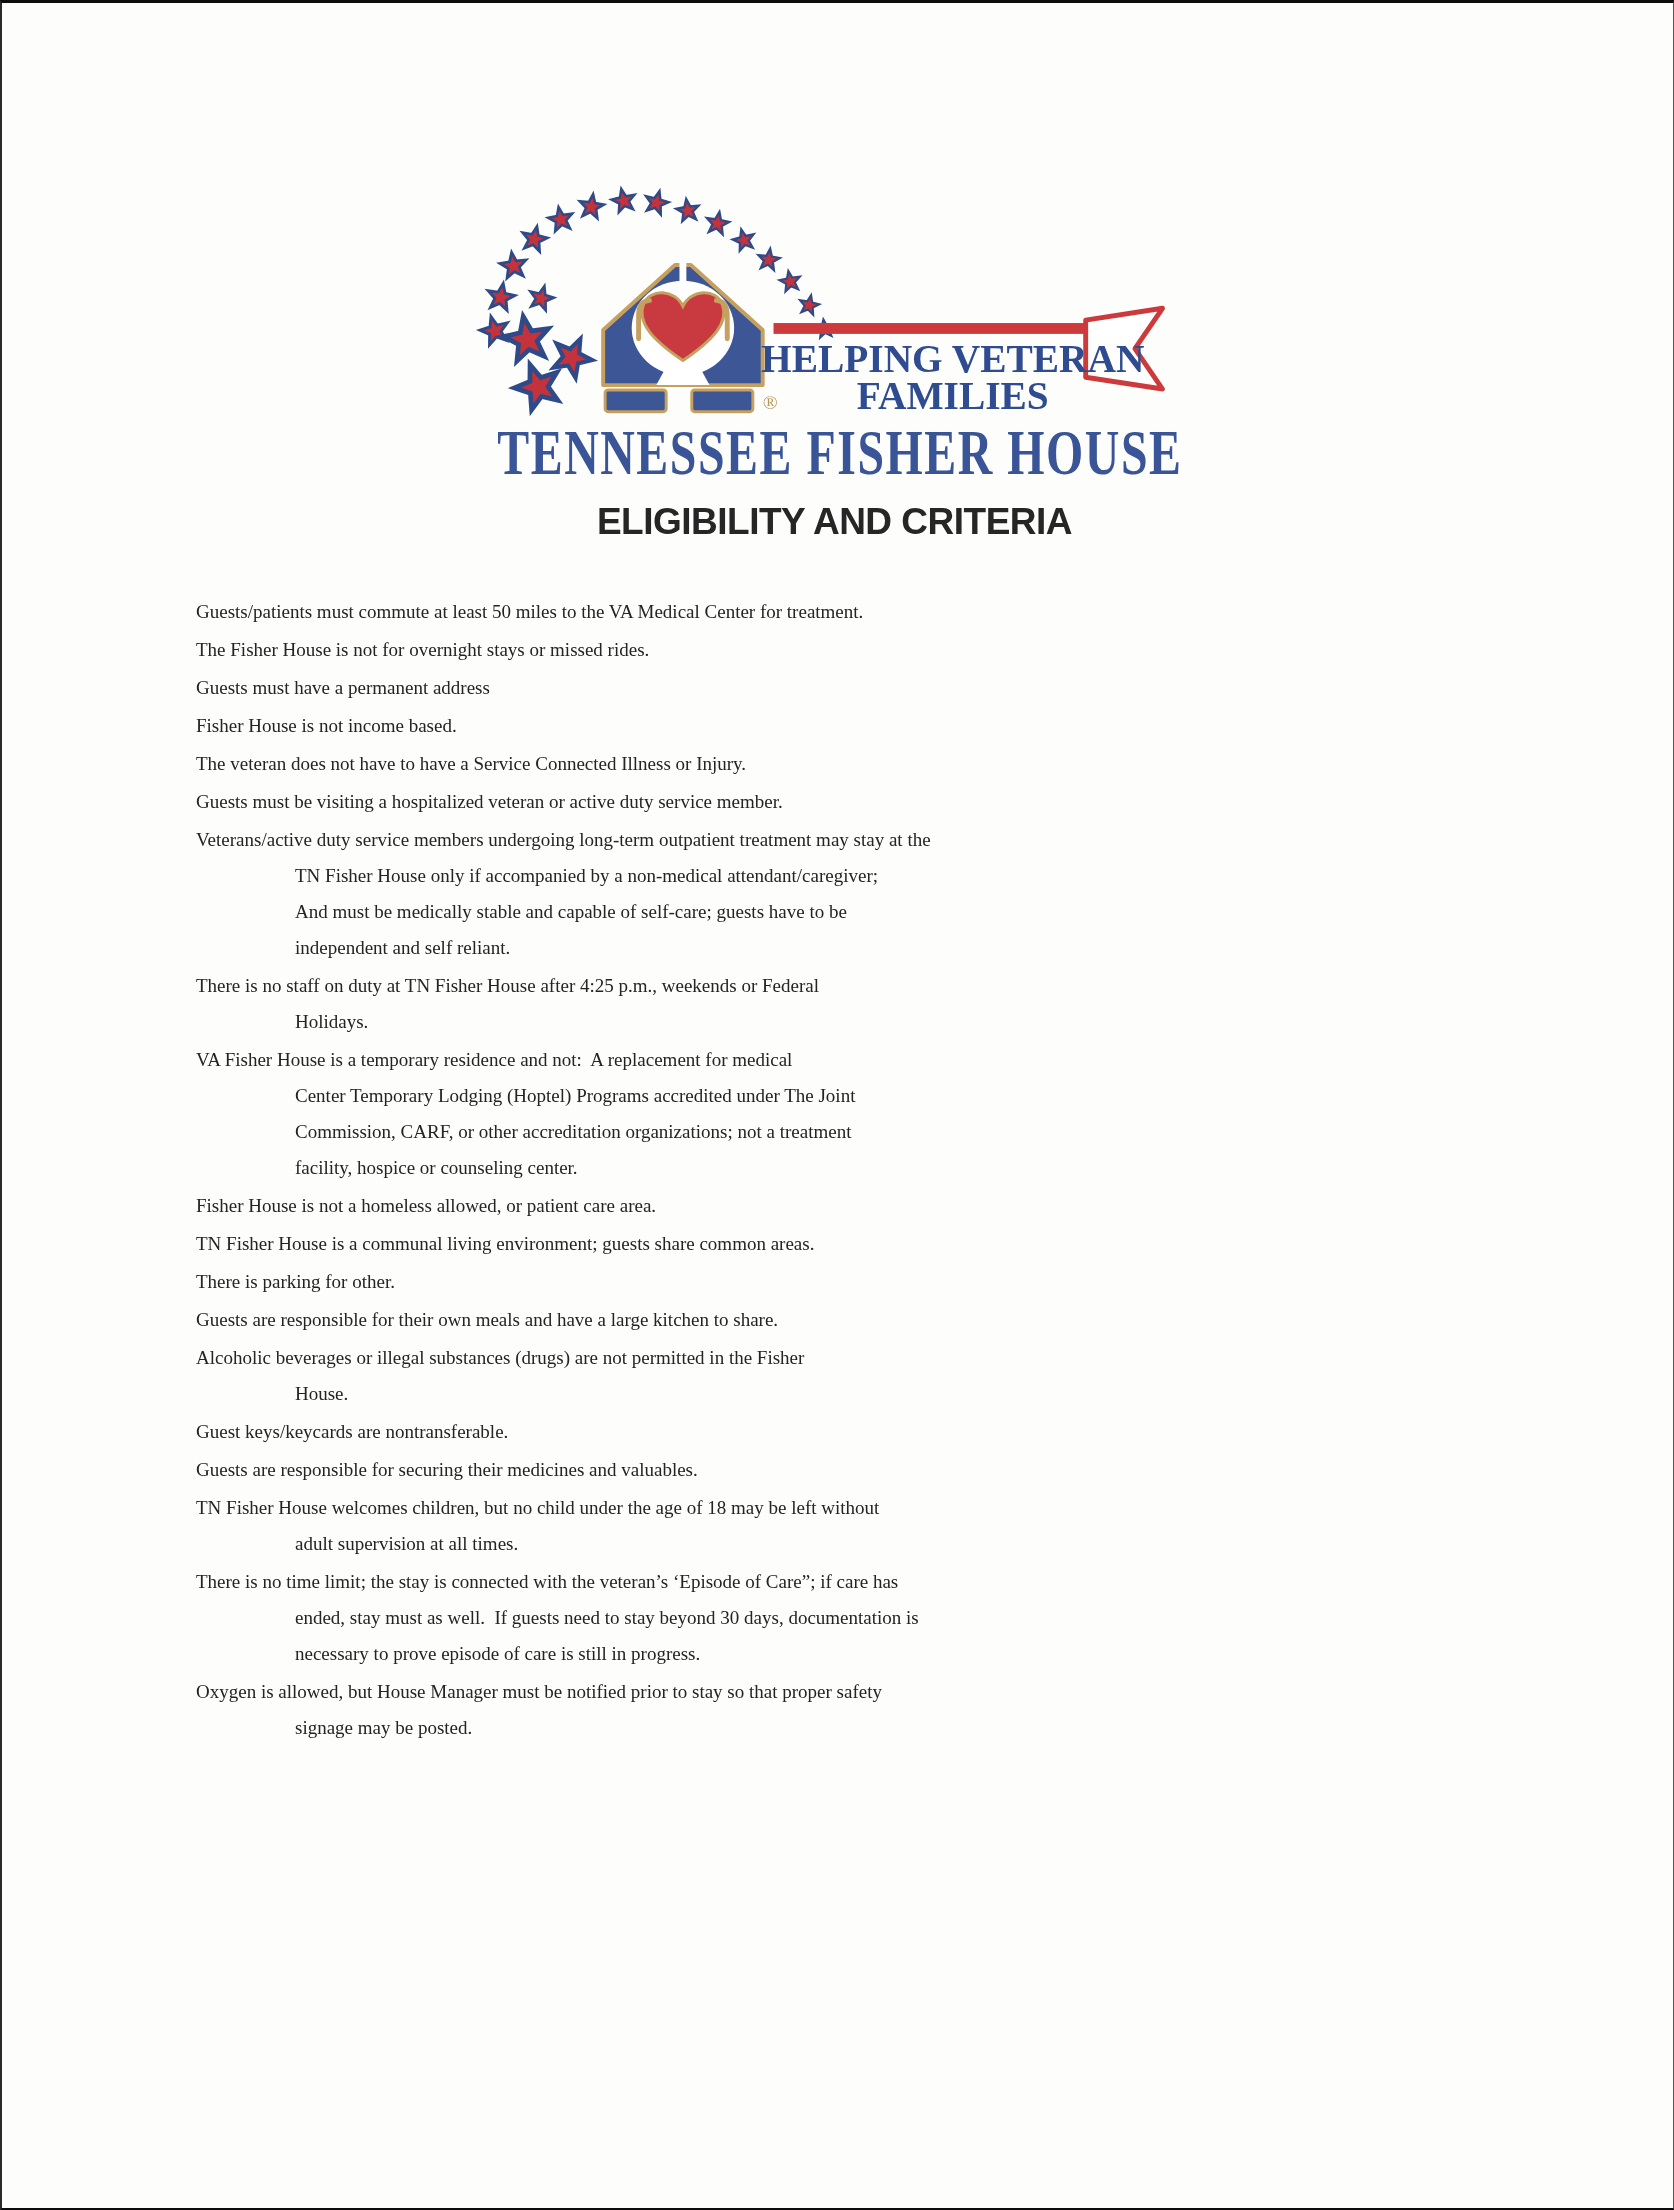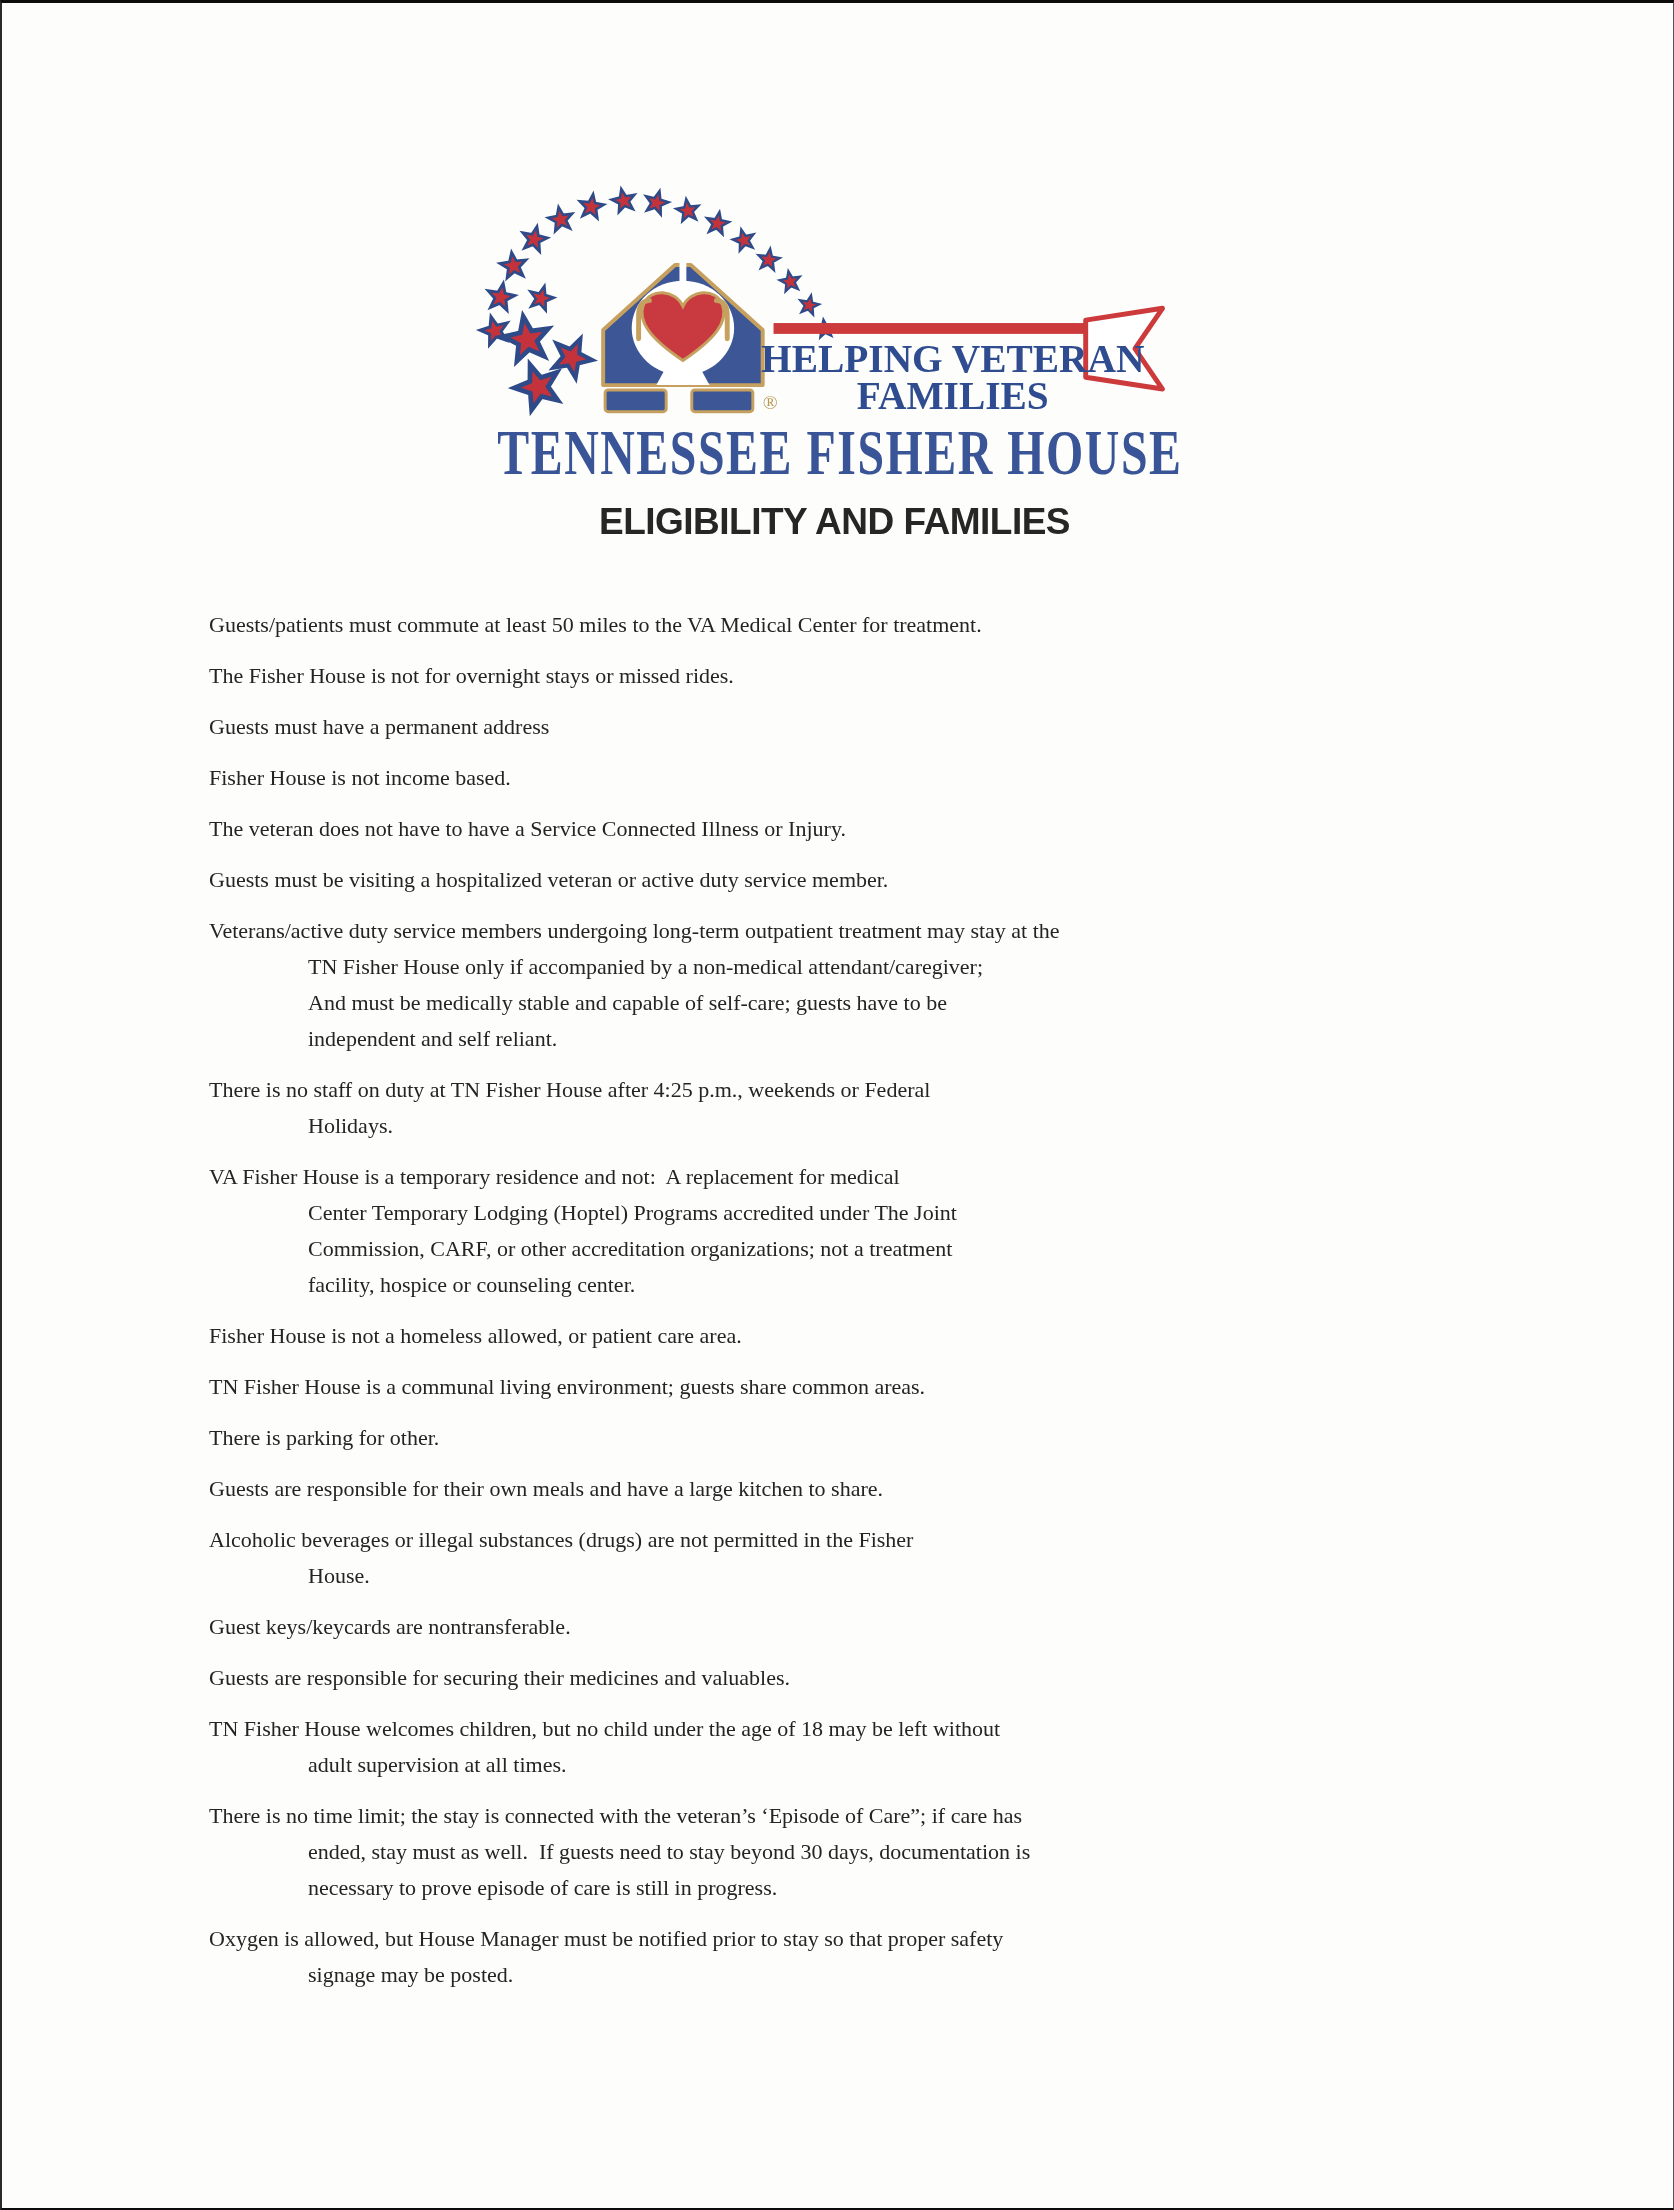--- a/index.html
+++ b/index.html
@@ -49,26 +49,26 @@
     letter-spacing: -0.5px;
     color: #262626;
   }
   .criteria {
     position: absolute;
     top: 589px;
     left: 192px;
     width: 1310px;
   }
   .criteria-item {
-    margin: 15px;
+    margin: 2px;
     padding-left: 99px;
     text-indent: -99px;
     white-space: pre-line;
     font-family: "Liberation Serif", serif;
-    font-size: 22px;
+    font-size: 19px;
     line-height: 36px;
     color: #242424;
   }
 </style>
 </head>
 <body>
 
 <div class="page">
 
   <svg class="logo-svg" viewBox="0 0 1700 460">
@@ -123,21 +123,21 @@
     </g>
 
     <text x="965" y="375" text-anchor="middle" font-family="Liberation Serif, serif" font-weight="bold" font-size="40" fill="#2e4c8f">HELPING VETERAN</text>
     <text x="965" y="412" text-anchor="middle" font-family="Liberation Serif, serif" font-weight="bold" font-size="40" fill="#2e4c8f">FAMILIES</text>
   </svg>
 
   <div class="org-name">
     <span class="squeeze">TENNESSEE FISHER HOUSE</span>
   </div>
 
-  <div class="doc-heading">ELIGIBILITY AND FAMILIES</div>
+  <div class="doc-heading">ELIGIBILITY AND CRITERIA</div>
 
   <main class="criteria">
       <p class="criteria-item">Guests/patients must commute at least 50 miles to the VA Medical Center for treatment.</p>
       <p class="criteria-item">The Fisher House is not for overnight stays or missed rides.</p>
       <p class="criteria-item">Guests must have a permanent address</p>
       <p class="criteria-item">Fisher House is not income based.</p>
       <p class="criteria-item">The veteran does not have to have a Service Connected Illness or Injury.</p>
       <p class="criteria-item">Guests must be visiting a hospitalized veteran or active duty service member.</p>
       <p class="criteria-item">Veterans/active duty service members undergoing long-term outpatient treatment may stay at the
 TN Fisher House only if accompanied by a non-medical attendant/caregiver;

